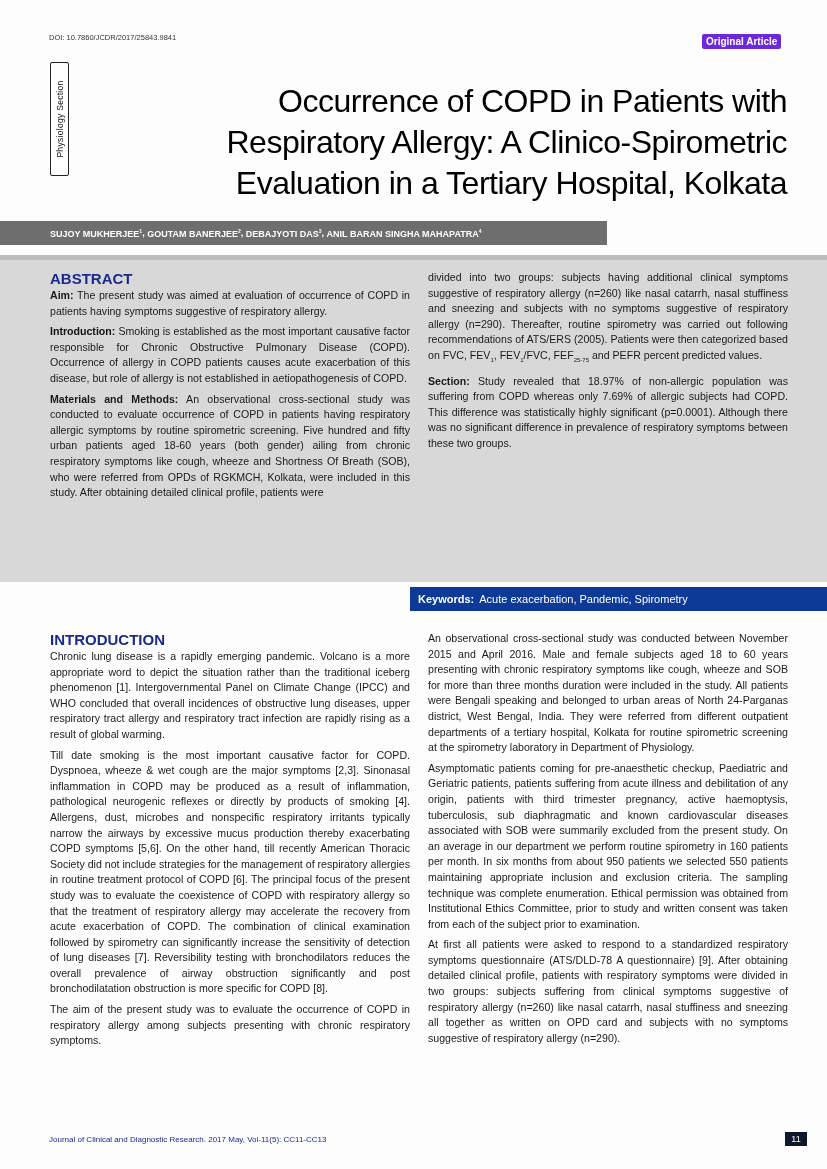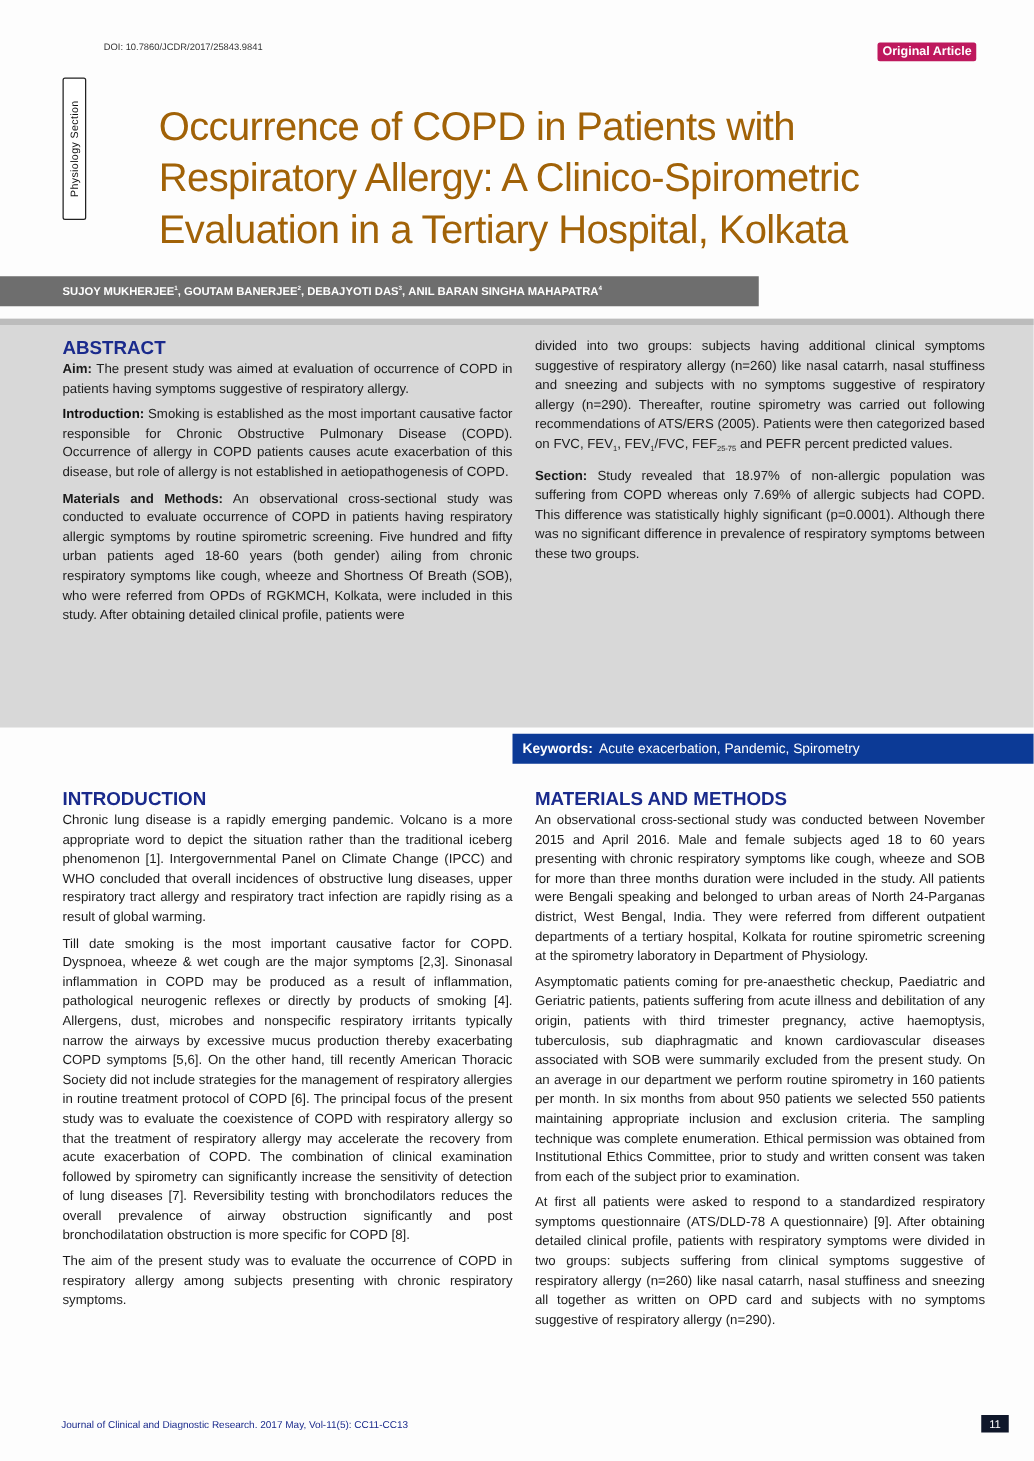--- a/index.html
+++ b/index.html
@@ -1,35 +1,35 @@
 <!DOCTYPE html>
 <html><head>
 <meta charset="utf-8">
 <style>
   html, body { margin: 0; padding: 0; }
   body {
     width: 827px; height: 1169px; background: #fdfdfd; position: relative; overflow: hidden;
     font-family: "Liberation Sans", sans-serif; color: #222;
   }
-  .doi { position: absolute; left: 49px; top: 33px; font-size: 7.5px; color: #333; margin-left: 34px; }
+  .doi { position: absolute; left: 49px; top: 33px; font-size: 7.5px; color: #333; }
   .badge {
-    position: absolute; left: 702px; top: 34px; background: #be185d; color: #fff;
+    position: absolute; left: 702px; top: 34px; background: #6d28d9; color: #fff;
     font-size: 10px; font-weight: bold; padding: 2px 4px; border-radius: 2px;
   }
   .side-label {
     position: absolute; left: 50px; top: 62px; width: 17px; height: 112px;
     border: 1px solid #222; border-radius: 2px; background: #fff;
     display: flex; align-items: center; justify-content: center;
   }
   .side-label span {
     transform: rotate(-90deg); white-space: nowrap; font-size: 8.5px; color: #111; letter-spacing: 0.3px;
   }
   .title {
-    position: absolute; right: 40px; top: 60px; width: 660px; text-align: left;
-    font-size: 32px; line-height: 41px; color: #a16207; font-weight: normal; letter-spacing: -0.5px;
+    position: absolute; right: 40px; top: 60px; width: 660px; text-align: right;
+    font-size: 32px; line-height: 41px; color: #000000; font-weight: normal; letter-spacing: -0.5px;
   }
   .authors-bar {
     position: absolute; left: 0; top: 221px; width: 607px; height: 24px;
     background: #6e6e6e; color: #fff; font-size: 9px; font-weight: bold;
     display: flex; align-items: center; padding-left: 50px; box-sizing: border-box;
   }
   .authors-bar sup { font-size: 5px; }
   .abstract-bg {
     position: absolute; left: 0; top: 255px; width: 827px; height: 327px; background: #d8d8d8;
     border-top: 5px solid #bcbcbc; box-sizing: border-box;
@@ -88,20 +88,19 @@
 </div>
 
 <div class="col" style="left:50px; top:631px;">
   <h2 class="h-section">INTRODUCTION</h2>
   <p>Chronic lung disease is a rapidly emerging pandemic. Volcano is a more appropriate word to depict the situation rather than the traditional iceberg phenomenon [1]. Intergovernmental Panel on Climate Change (IPCC) and WHO concluded that overall incidences of obstructive lung diseases, upper respiratory tract allergy and respiratory tract infection are rapidly rising as a result of global warming.</p>
   <p>Till date smoking is the most important causative factor for COPD. Dyspnoea, wheeze &amp; wet cough are the major symptoms [2,3]. Sinonasal inflammation in COPD may be produced as a result of inflammation, pathological neurogenic reflexes or directly by products of smoking [4]. Allergens, dust, microbes and nonspecific respiratory irritants typically narrow the airways by excessive mucus production thereby exacerbating COPD symptoms [5,6]. On the other hand, till recently American Thoracic Society did not include strategies for the management of respiratory allergies in routine treatment protocol of COPD [6]. The principal focus of the present study was to evaluate the coexistence of COPD with respiratory allergy so that the treatment of respiratory allergy may accelerate the recovery from acute exacerbation of COPD. The combination of clinical examination followed by spirometry can significantly increase the sensitivity of detection of lung diseases [7]. Reversibility testing with bronchodilators reduces the overall prevalence of airway obstruction significantly and post bronchodilatation obstruction is more specific for COPD [8].</p>
   <p>The aim of the present study was to evaluate the occurrence of COPD in respiratory allergy among subjects presenting with chronic respiratory symptoms.</p>
 </div>
 
 <div class="col" style="left:428px; top:631px;">
-  <h2 class="h-section">MATERIALS AND METHODS</h2>
   <p>An observational cross-sectional study was conducted between November 2015 and April 2016. Male and female subjects aged 18 to 60 years presenting with chronic respiratory symptoms like cough, wheeze and SOB for more than three months duration were included in the study. All patients were Bengali speaking and belonged to urban areas of North 24-Parganas district, West Bengal, India. They were referred from different outpatient departments of a tertiary hospital, Kolkata for routine spirometric screening at the spirometry laboratory in Department of Physiology.</p>
   <p>Asymptomatic patients coming for pre-anaesthetic checkup, Paediatric and Geriatric patients, patients suffering from acute illness and debilitation of any origin, patients with third trimester pregnancy, active haemoptysis, tuberculosis, sub diaphragmatic and known cardiovascular diseases associated with SOB were summarily excluded from the present study. On an average in our department we perform routine spirometry in 160 patients per month. In six months from about 950 patients we selected 550 patients maintaining appropriate inclusion and exclusion criteria. The sampling technique was complete enumeration. Ethical permission was obtained from Institutional Ethics Committee, prior to study and written consent was taken from each of the subject prior to examination.</p>
   <p>At first all patients were asked to respond to a standardized respiratory symptoms questionnaire (ATS/DLD-78 A questionnaire) [9]. After obtaining detailed clinical profile, patients with respiratory symptoms were divided in two groups: subjects suffering from clinical symptoms suggestive of respiratory allergy (n=260) like nasal catarrh, nasal stuffiness and sneezing all together as written on OPD card and subjects with no symptoms suggestive of respiratory allergy (n=290).</p>
 </div>
 
 <div class="footer-journal">Journal of Clinical and Diagnostic Research. 2017 May, Vol-11(5): CC11-CC13</div>
 <div class="page-num">11</div>
 
 </body></html>

